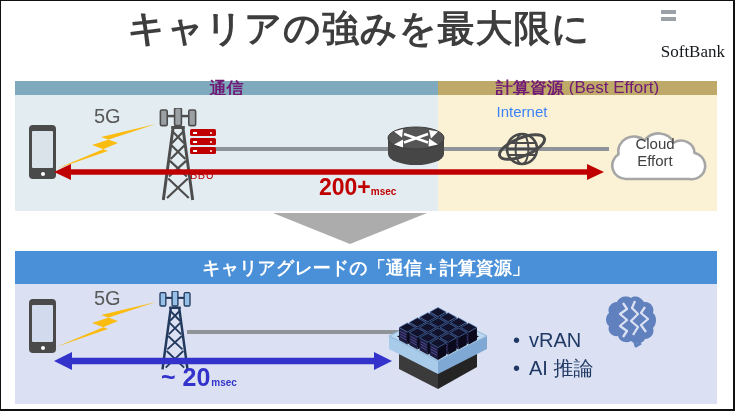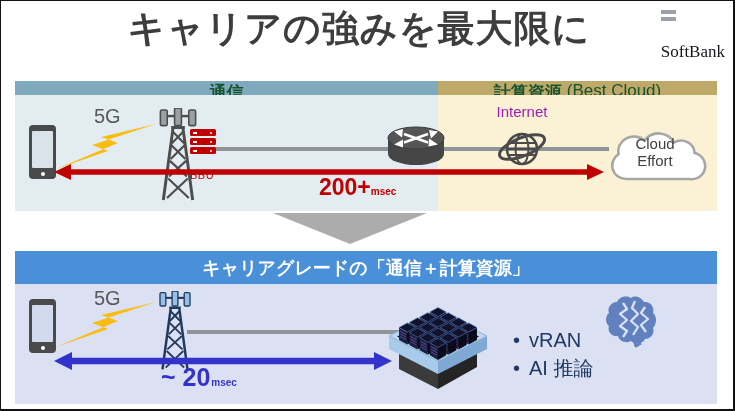--- a/index.html
+++ b/index.html
@@ -13,21 +13,21 @@
     font-size:37px;font-weight:600;color:#3d3d3d;letter-spacing:1px;line-height:55px;}
   .logo{position:absolute;top:9px;right:8px;display:flex;align-items:flex-start;gap:21px;flex-direction:column;}
   .logo-bars{display:flex;flex-direction:column;gap:3px;}
   .logo-bars span{display:block;width:15px;height:4px;background:#9ba1a6;}
   .logo-text{font-family:"Liberation Serif","DejaVu Serif",serif;font-size:17px;color:#15191c;}
 
   
   .ph{position:absolute;left:14px;top:60px;width:702px;height:34px;display:flex;}
   .ph-left{width:423px;background:#7fa9bd;}
   .ph-right{flex:1;background:#bfa968;}
-  .ph-cell{display:flex;justify-content:center;gap:5px;color:#14532d;font-size:17px;margin-top:20px;}
+  .ph-cell{display:flex;align-items:center;justify-content:center;gap:5px;color:#701a75;font-size:17px;margin-top:20px;}
   .ph-cell .strong{font-weight:bold;}
   .pb-top{position:absolute;left:14px;top:94px;width:702px;height:116px;}
   .pb-top .bg-l{position:absolute;left:0;top:0;width:423px;height:116px;background:#e3ecf1;}
   .pb-top .bg-r{position:absolute;left:423px;top:0;right:0;height:116px;background:#fbf2d6;}
 
   
   .pbh{position:absolute;left:14px;top:250px;width:702px;height:33px;background:#4a90d8;
     display:flex;align-items:center;justify-content:center;color:#fff;font-size:18px;font-weight:bold;}
   .pb-bot{position:absolute;left:14px;top:283px;width:702px;height:120px;background:#dbe1f3;}
 
@@ -45,21 +45,21 @@
     border-left:77px solid transparent;border-right:77px solid transparent;border-top:31px solid #acacac;}
 
   
   .bbu{position:absolute;left:189px;top:128px;width:26px;}
   .bbu .bar{position:relative;width:26px;height:7px;background:#c00000;border-radius:1.5px;margin-bottom:2px;}
   .bbu .bar i{position:absolute;left:3px;top:2.5px;width:4px;height:2px;background:#fff;}
   .bbu .bar b{position:absolute;right:4px;top:2.5px;width:2px;height:2px;background:#fff;border-radius:50%;}
   .bbu-label{font-size:11px;font-weight:normal;color:#c00000;letter-spacing:.5px;margin-top:15px;}
 
   .inet-label{position:absolute;left:486px;top:102px;width:70px;text-align:center;
-    font-size:15px;color:#a21caf;}
+    font-size:15px;color:#3b82f6;}
   .cloud{position:absolute;left:602px;top:120px;width:104px;height:64px;}
   .cloud .txt{position:absolute;left:0;top:14px;width:100%;text-align:center;
     font-size:15px;line-height:17px;color:#404040;}
 
   .lat-red{position:absolute;left:318px;top:173px;display:flex;align-items:baseline;color:#c00000;}
   .lat-blue{position:absolute;left:160px;top:362px;display:flex;align-items:baseline;gap:1px;color:#3333cc;}
   .lat-val-r{font-size:23px;font-weight:bold;}
   .lat-val-b{font-size:25px;font-weight:bold;}
   .lat-unit{font-size:10px;font-weight:bold;}
 
@@ -82,21 +82,21 @@
       </span>
     <span class="logo-text">SoftBank</span>
   </div>
 
   <div class="ph">
     <div class="ph-left ph-cell">
       <span class="strong">通信</span>
     </div>
     <div class="ph-right ph-cell">
       <span class="strong">計算資源</span>
-      <span>(Best Cloud)</span>
+      <span>(Best Effort)</span>
     </div>
   </div>
 
   <div class="pb-top">
     <div class="bg-l"></div>
     <div class="bg-r"></div>
   </div>
 
   <div class="hline" style="left:212px;top:146px;width:396px;"></div>
 

